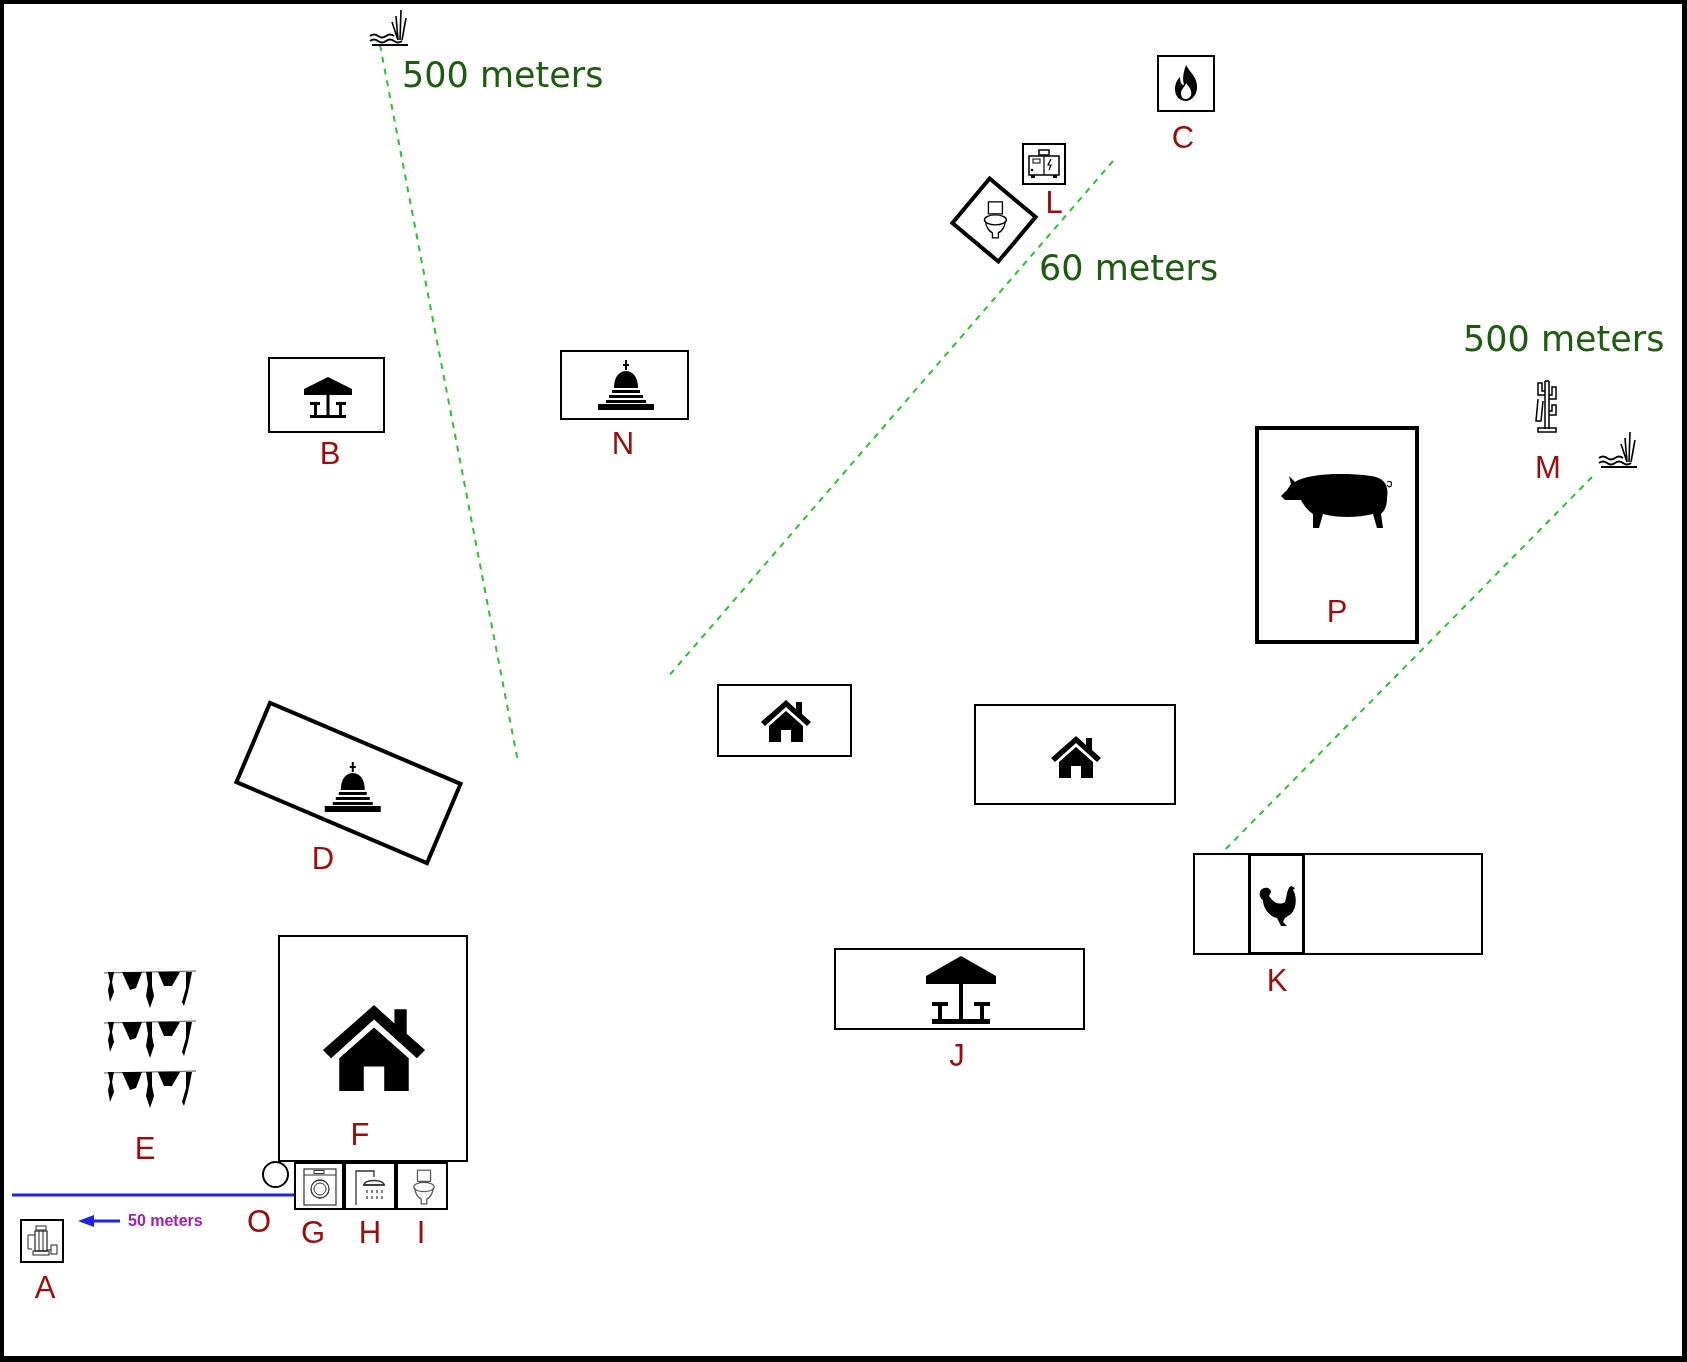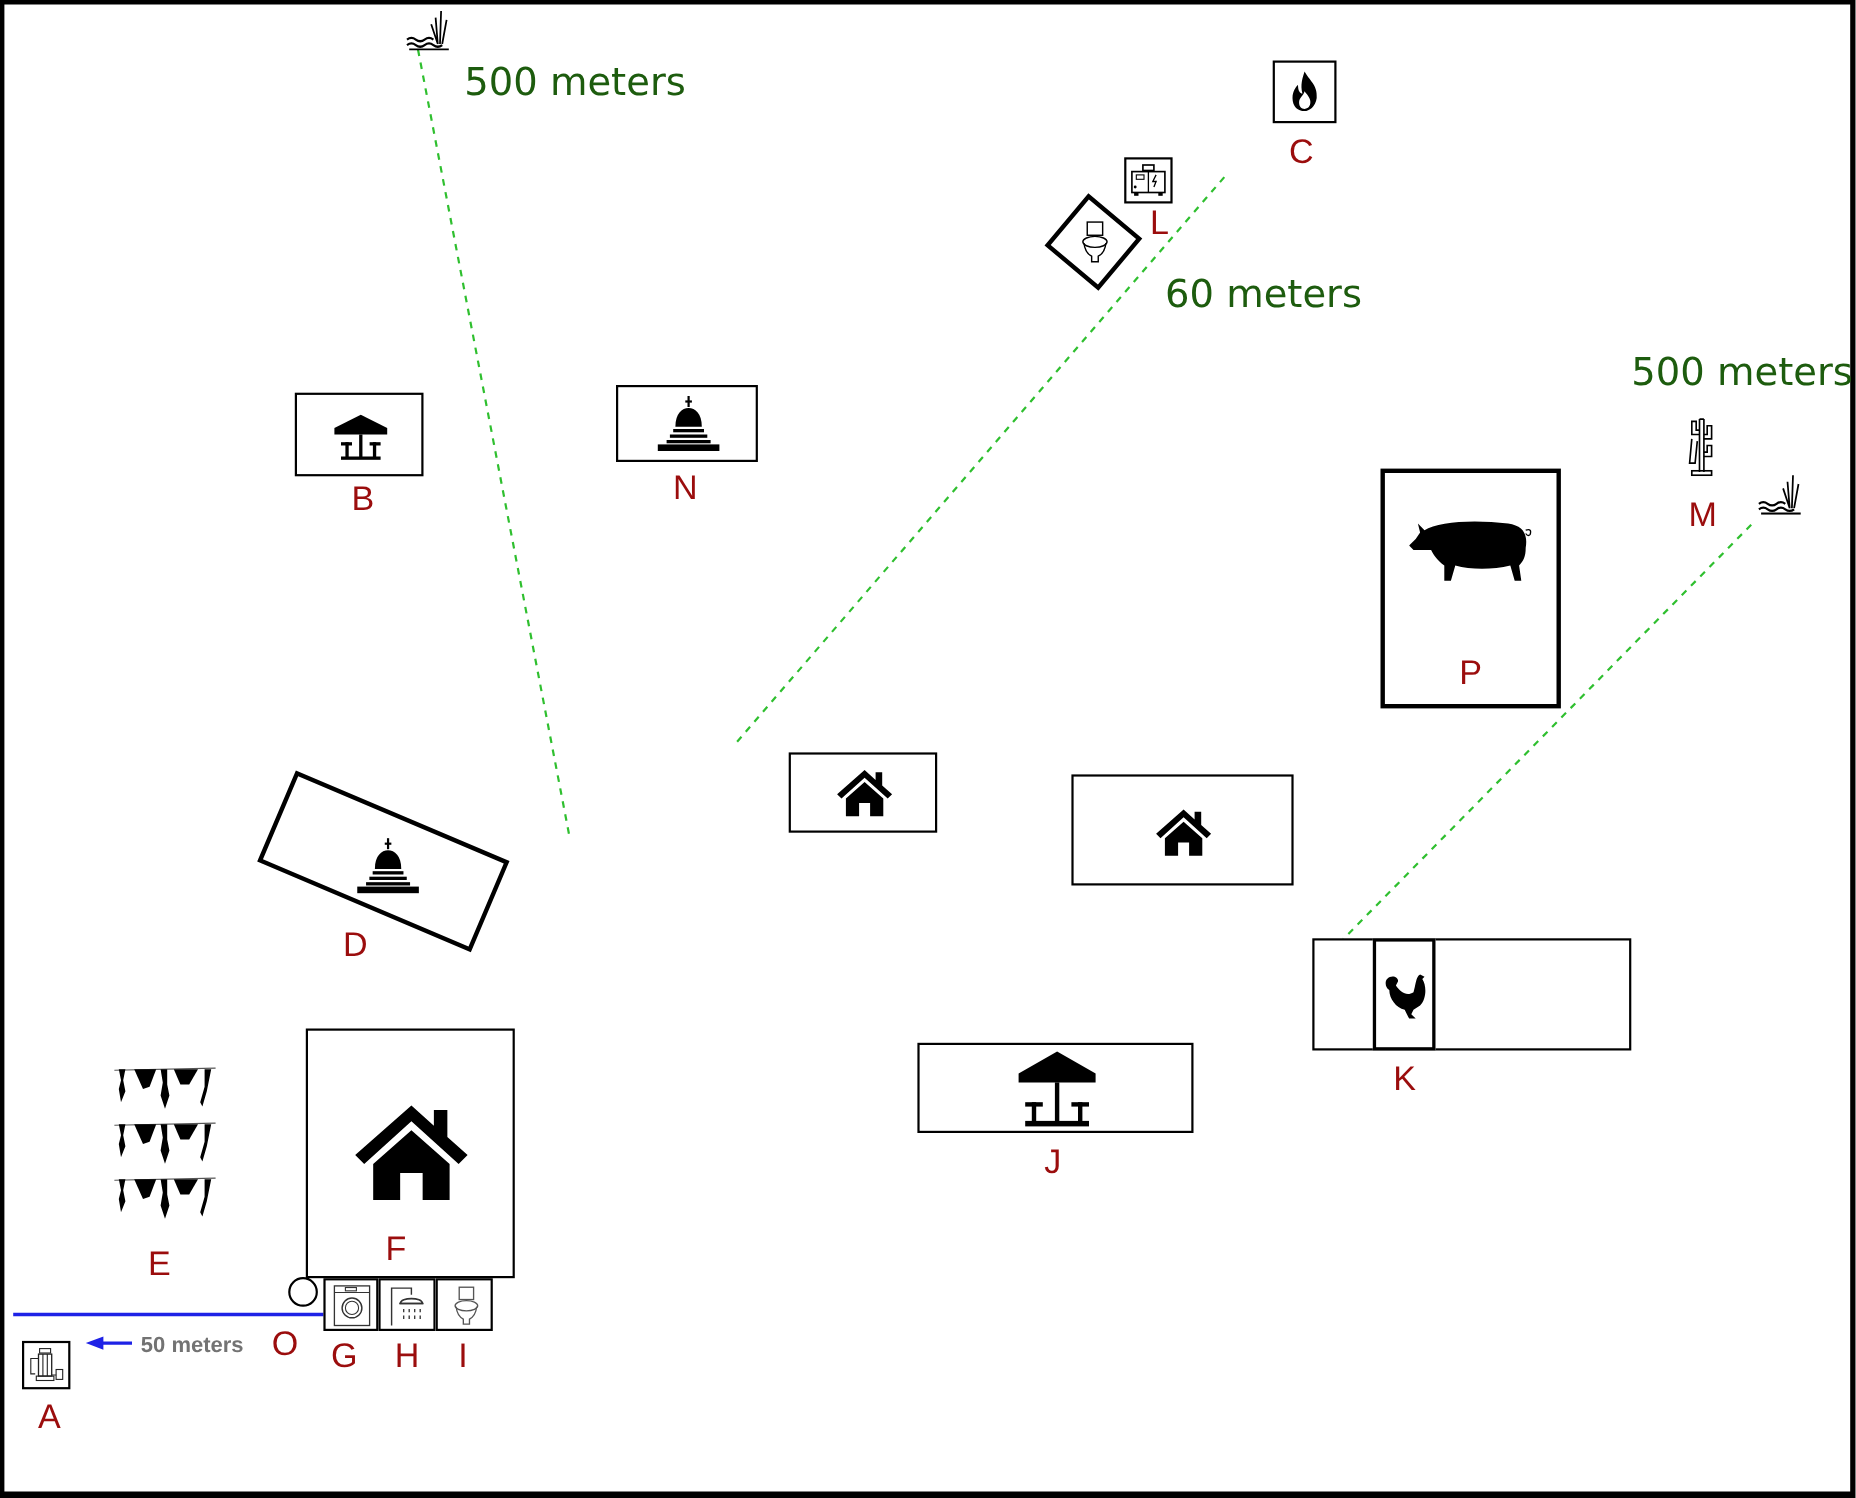--- a/index.html
+++ b/index.html
@@ -2,22 +2,22 @@
 <html><head>
 <meta charset="utf-8">
 <style>
   html, body { margin:0; padding:0; background:#fff; }
   body { width:1687px; height:1362px; position:relative; overflow:hidden; font-family:"Liberation Sans", sans-serif; }
   #frame { position:absolute; left:0; top:0; width:1687px; height:1362px; box-sizing:border-box; border:4px solid #000; border-right-width:5px; border-bottom-width:6px; background:#fff; }
   .abs { position:absolute; }
   .box { position:absolute; box-sizing:border-box; border:2px solid #000; background:#fff; }
   .thick { border-width:4px; }
   .lbl { position:absolute; font-family:"Liberation Sans", sans-serif; font-size:31px; color:#9b0d0d; transform:translateX(-50%); line-height:1; letter-spacing:0; font-weight:400; }
-  .dist { position:absolute; font-family:"DejaVu Sans", sans-serif; font-size:35px; color:#1d5c0e; white-space:nowrap; line-height:1;margin-left:20px; }
-  .dist-small { position:absolute; font-family:"Liberation Sans", sans-serif; font-size:20px; font-weight:700; color:#737373; white-space:nowrap; line-height:1; }
+  .dist { position:absolute; font-family:"DejaVu Sans", sans-serif; font-size:35px; color:#1d5c0e; white-space:nowrap; line-height:1; }
+  .dist-small { position:absolute; font-family:"Liberation Sans", sans-serif; font-size:16px; font-weight:700; color:#a21caf; white-space:nowrap; line-height:1; }
   svg.lines { position:absolute; left:0; top:0; }
   .ic { position:absolute; }
 </style>
 </head>
 <body>
 
 <div id="frame"></div>
 
 <svg class="lines" width="1687" height="1362">
   <line x1="380" y1="45" x2="518" y2="762" stroke="#2fbf2f" stroke-width="2" stroke-dasharray="6,6"></line>

